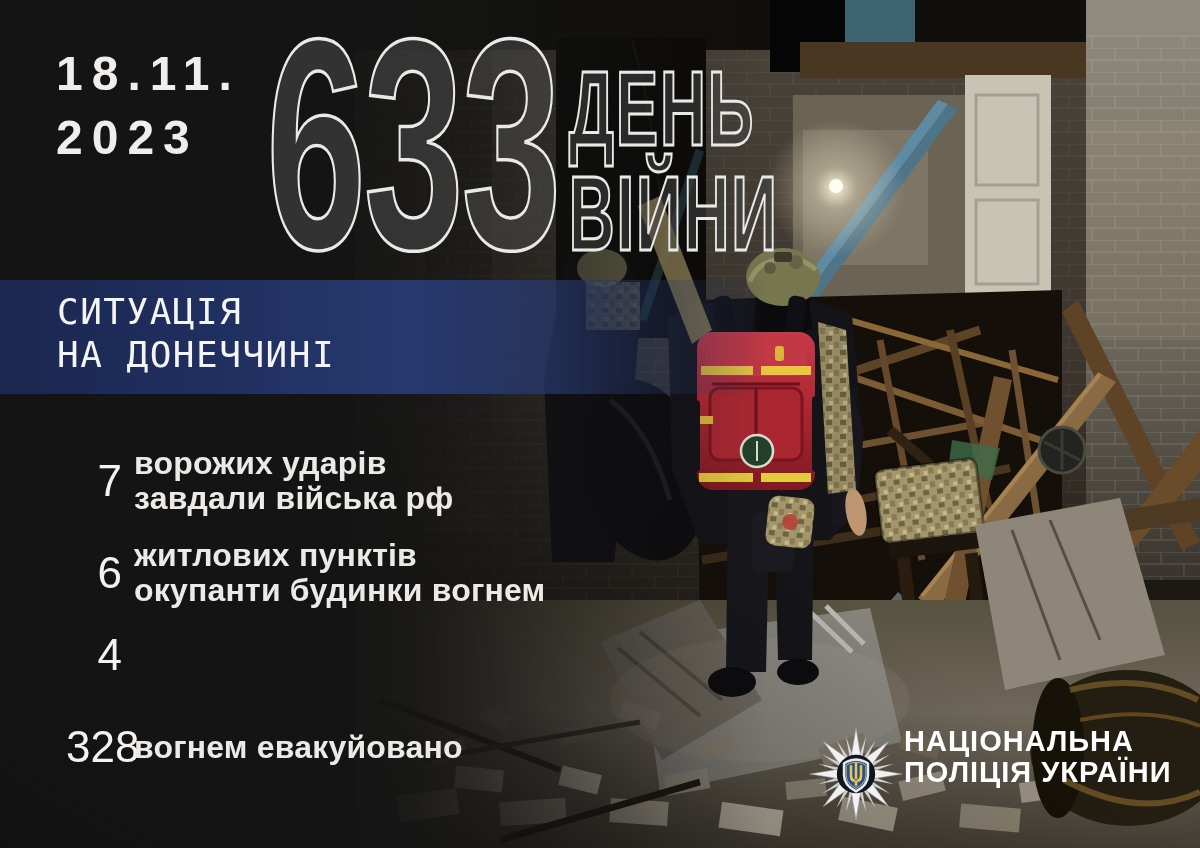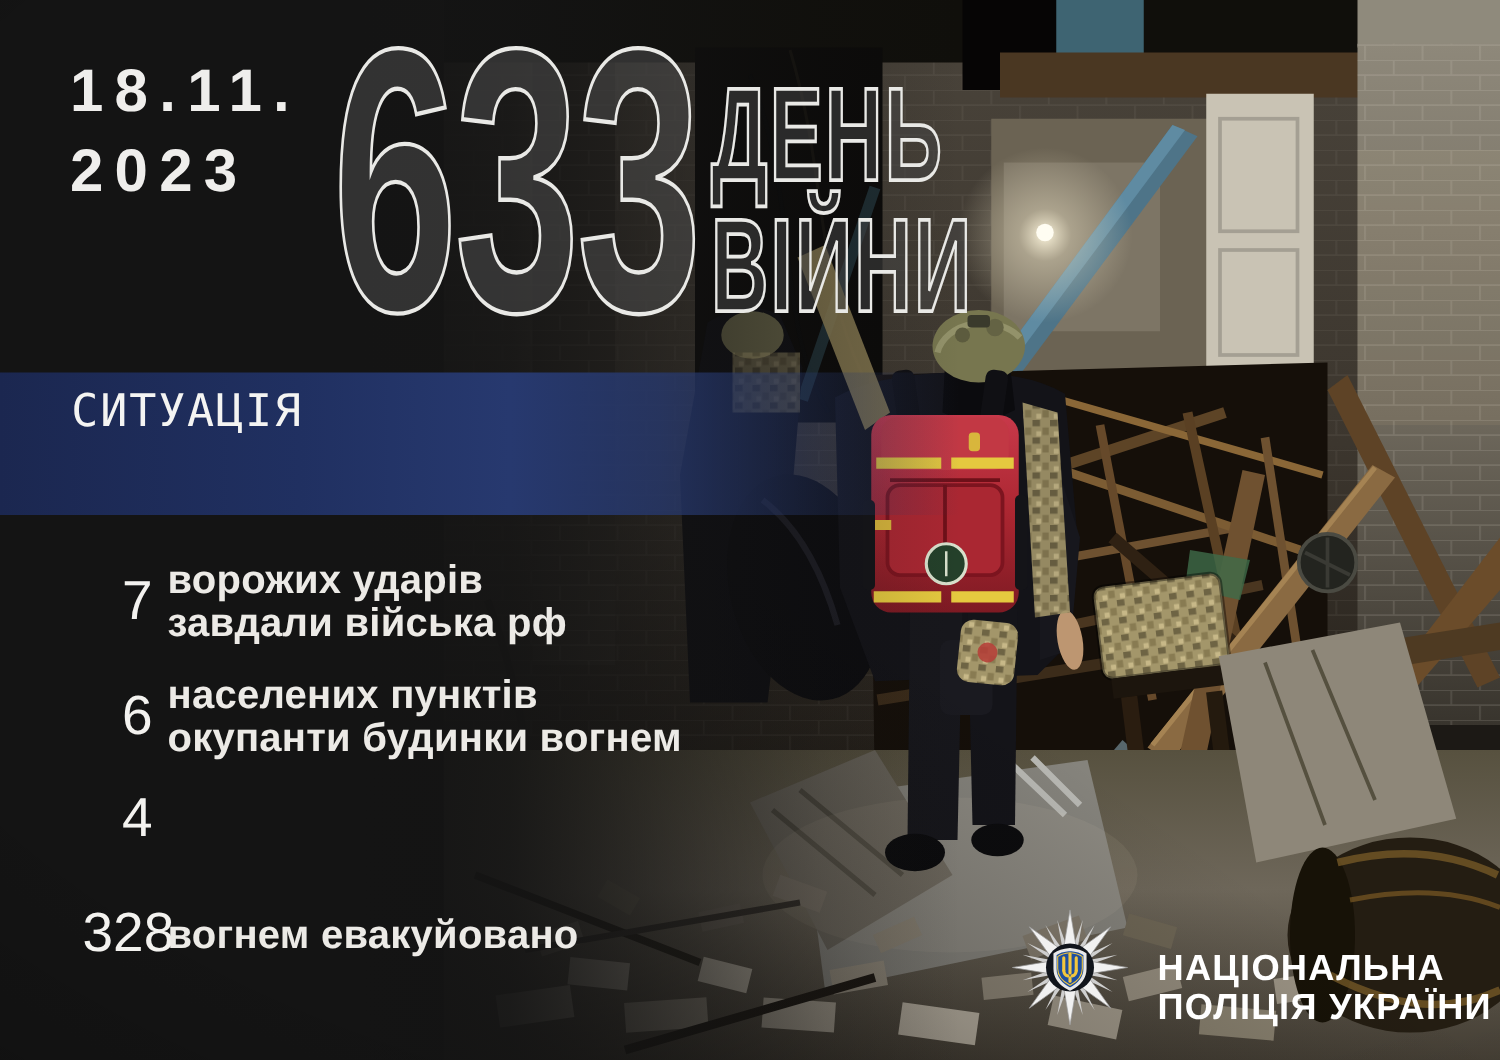--- a/index.html
+++ b/index.html
@@ -48,21 +48,21 @@
   }
   .wd-words{display:flex;flex-direction:column;margin:62px 0 0 16px;}
   .wd-word{
     font-size:106px;line-height:105px;font-weight:700;letter-spacing:3px;
     -webkit-text-stroke:3px #e9e9e6;
     text-shadow:0 0 2px rgba(255,255,255,0.22);
   }
 
   
   .band{
-    position:absolute;left:0;top:298px;width:100%;height:114px;z-index:2;
+    position:absolute;left:0;top:280px;width:100%;height:114px;z-index:2;
     background:linear-gradient(90deg,
       #1b2750 0%, #203061 20%, #27396f 34%,
       rgba(39,57,111,0.78) 44%,
       rgba(39,57,111,0.35) 54%,
       rgba(39,57,111,0) 64%);
   }
   .band-text{
     position:absolute;left:57px;top:10px;color:#f4f4f2;
     font-family:"DejaVu Sans Mono",monospace;
     font-size:36px;line-height:43px;letter-spacing:1.5px;font-weight:500;
@@ -71,21 +71,21 @@
   
   .stat-row{position:absolute;left:66px;display:flex;align-items:center;color:#eceae6;}
   .stat-num{
     width:56px;text-align:right;font-size:44px;font-weight:500;
     color:#f3f2ef;flex:0 0 auto;
   }
   .stat-label{margin-left:12px;font-size:32px;line-height:35px;font-weight:600;letter-spacing:0.2px;}
   .r1{top:446px;} .r2{top:538px;} .r3{top:630px;} .r4{top:722px;align-items:center;}
 
   
-  .footer{position:absolute;left:808px;top:726px;display:flex;align-items:flex-end;gap:22px;z-index:3;}
+  .footer{position:absolute;left:808px;top:726px;display:flex;align-items:flex-start;z-index:3;}
   .badge{width:96px;height:96px;flex:0 0 auto;}
   .org{color:#ffffff;font-size:29px;line-height:31px;font-weight:700;letter-spacing:1px;}
 </style>
 </head>
 <body>
 
 <div class="poster">
 
   <svg class="photo" viewBox="0 0 1200 848" preserveAspectRatio="none">
     <defs>
@@ -310,20 +310,21 @@
     </g>
   </svg>
 
   <div class="shade shade-bl"></div>
   <div class="shade shade-left"></div>
   <div class="shade vignette"></div>
 
   <div class="band">
     <div class="band-text">
       <div>СИТУАЦІЯ</div>
+      <div>НА ДОНЕЧЧИНІ</div>
     </div>
   </div>
 
   <div class="txt-layer">
 
     <div class="date">
       <div>18.11.</div>
       <div>2023</div>
     </div>
 
@@ -339,21 +340,21 @@
       <div class="stat-num">7</div>
       <div class="stat-label">
         <div>ворожих ударів</div>
         <div>завдали війська рф</div>
       </div>
     </div>
 
     <div class="stat-row r2">
       <div class="stat-num">6</div>
       <div class="stat-label">
-        <div>населених пунктів</div>
+        <div>житлових пунктів</div>
         <div>окупанти будинки вогнем</div>
       </div>
     </div>
 
     <div class="stat-row r3">
       <div class="stat-num">4</div>
     </div>
 
     <div class="stat-row r4">
       <div class="stat-num">328</div>

